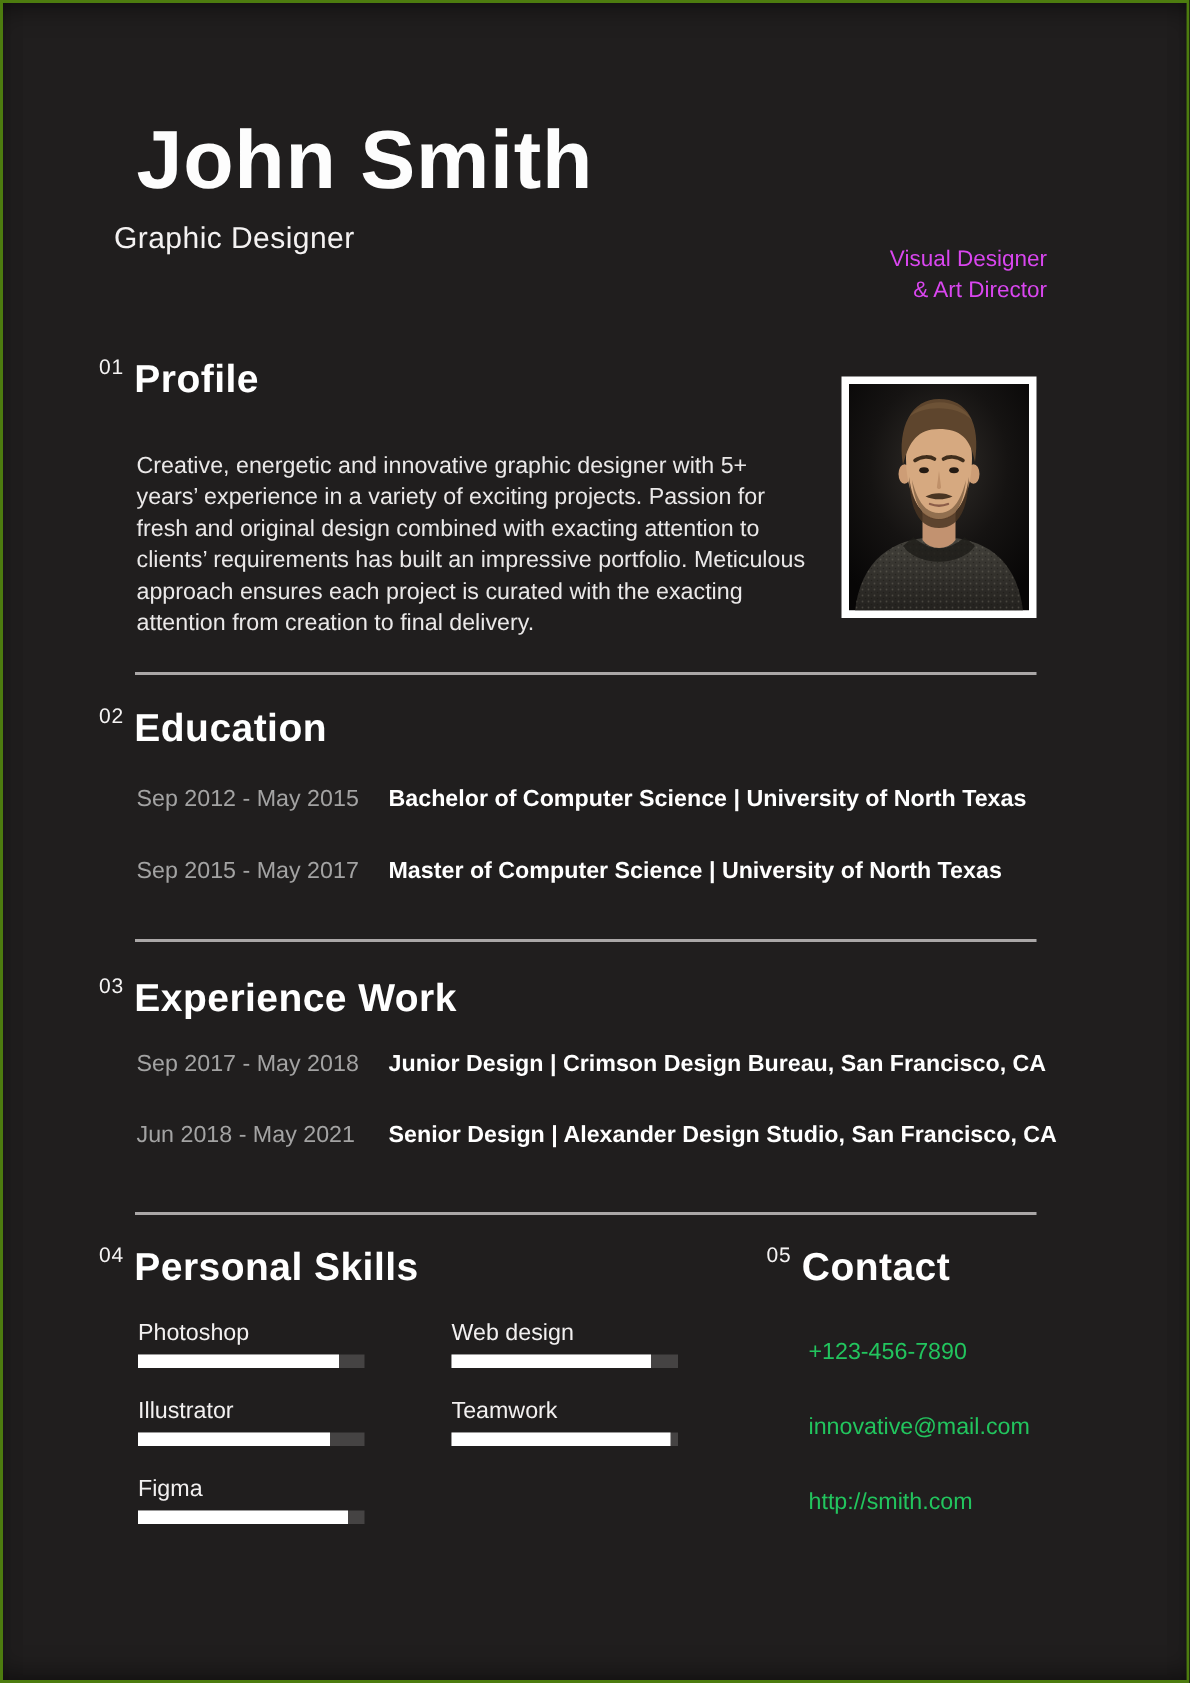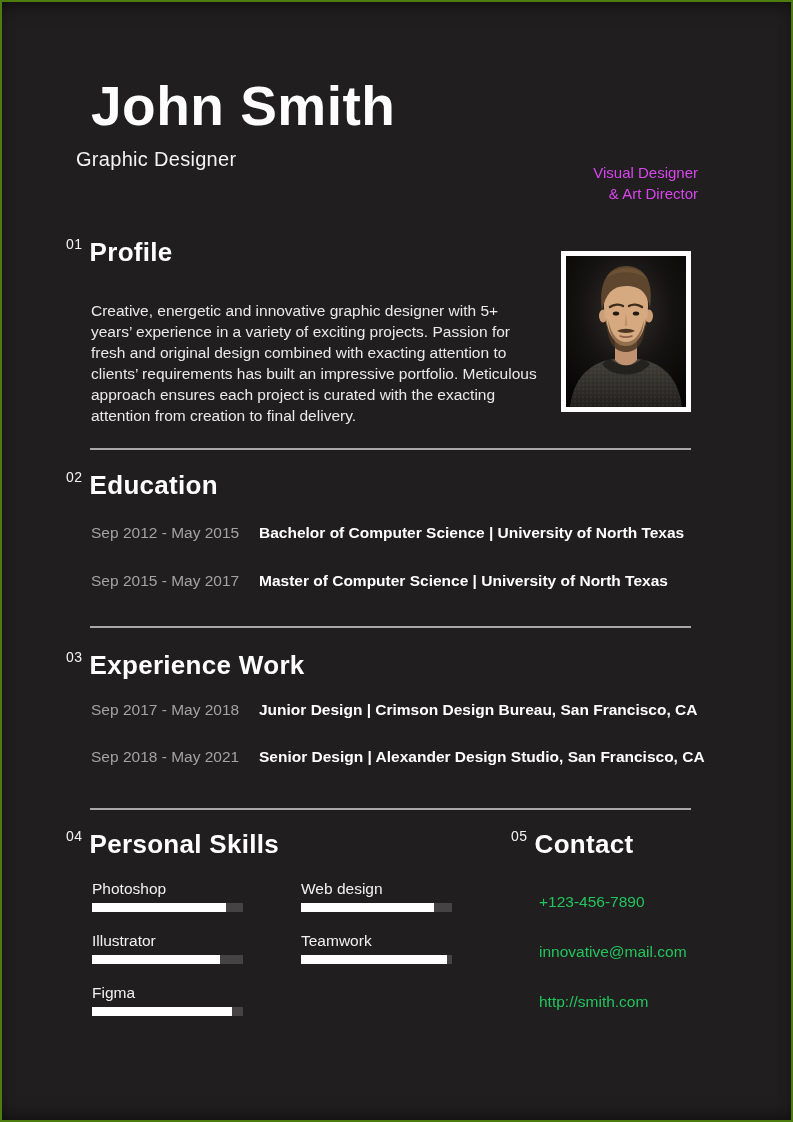--- a/index.html
+++ b/index.html
@@ -159,21 +159,21 @@
 
   <div class="sec-head" style="left:64px;top:650px;">
     <span class="sec-num">03</span>
     <h2>Experience Work</h2>
   </div>
   <div class="row" style="top:699px;">
     <span class="date">Sep 2017 - May 2018</span>
     <span class="detail">Junior Design | Crimson Design Bureau, San Francisco, CA</span>
   </div>
   <div class="row" style="top:746px;">
-    <span class="date">Sep 2018 - May 2021</span>
+    <span class="date">Jun 2018 - May 2021</span>
     <span class="detail">Senior Design | Alexander Design Studio, San Francisco, CA</span>
   </div>
 
   <div class="divider d3"></div>
 
   <div class="sec-head" style="left:64px;top:829px;">
     <span class="sec-num">04</span>
     <h2>Personal Skills</h2>
   </div>
 

